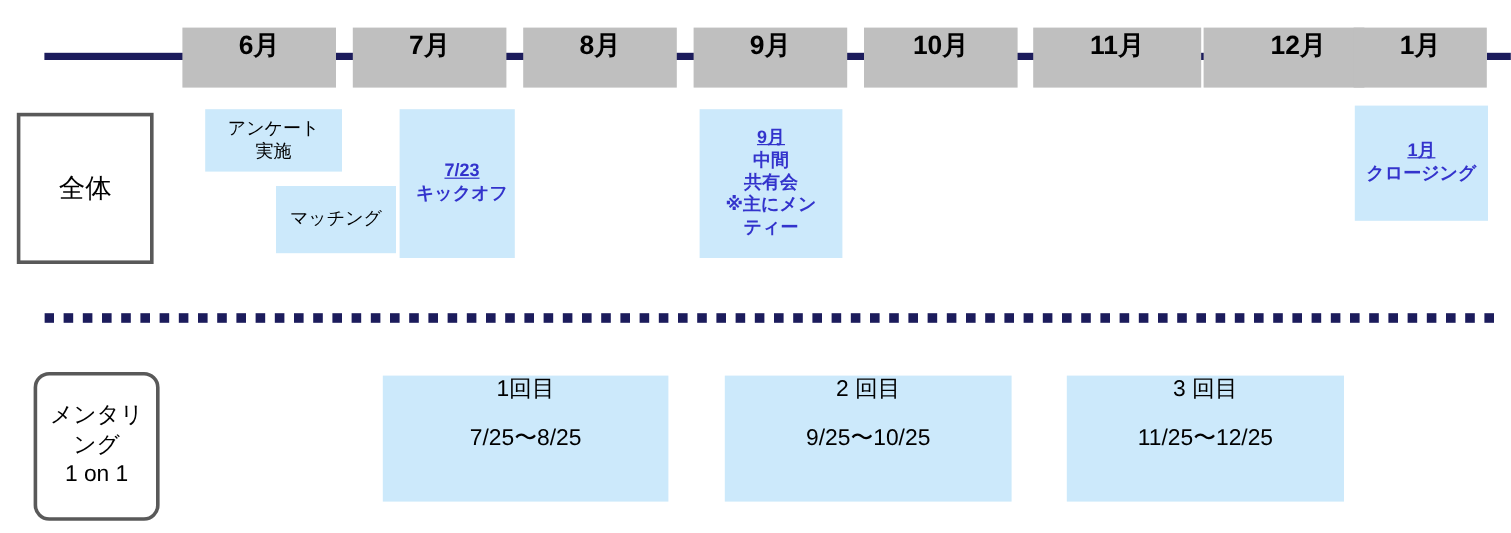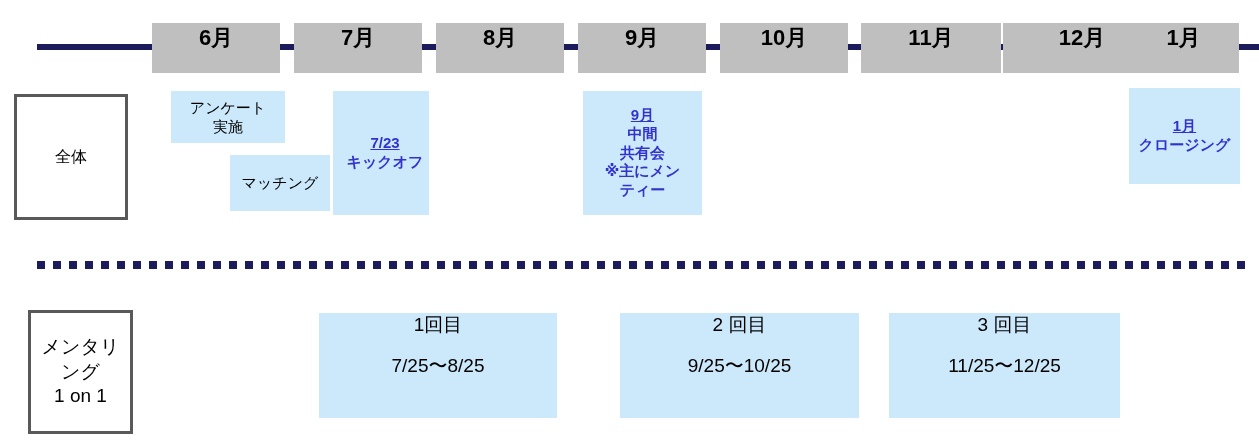--- a/index.html
+++ b/index.html
@@ -36,21 +36,21 @@
   .rowlabel{
     position:absolute;
     background:#ffffff;
     border:3px solid #595959;
     box-sizing:border-box;
     display:flex;
     align-items:center;
     justify-content:center;
     text-align:center;
     color:#000000;
-    font-size:16px;
+    font-size:22px;
     line-height:1.25;
   }
   .rowlabel.small{font-size:19px;line-height:1.3;}
 
   
   .chip{
     position:absolute;
     background:#cce9fb;
     box-sizing:border-box;
     display:flex;
@@ -166,34 +166,34 @@
 
   <div class="chip blue-bold" style="left:1129px;top:88px;width:111px;height:96px;">
     <span>
       <span class="ln u">1月</span>
       <span class="ln">クロージング</span>
     </span>
   </div>
 
   <div class="dotted"></div>
 
-  <div class="rowlabel small" style="left:28px;top:310px;width:105px;height:124px;">
+  <div class="rowlabel small" style="left:28px;top:310px;width:105px;height:124px;border-radius:13px;">
     <span>
       <span class="ln">メンタリ</span>
       <span class="ln">ング</span>
       <span class="ln">1 on 1</span>
     </span>
   </div>
 
   <div class="chip mentor" style="left:319px;top:313px;width:238px;height:105px;">
     <span class="title">1回目</span>
     <span>7/25〜8/25</span>
   </div>
 
-  <div class="chip mentor" style="left:604px;top:313px;width:239px;height:105px;margin-left:16px;">
+  <div class="chip mentor" style="left:604px;top:313px;width:239px;height:105px;">
     <span class="title">2 回目</span>
     <span>9/25〜10/25</span>
   </div>
 
   <div class="chip mentor" style="left:889px;top:313px;width:231px;height:105px;">
     <span class="title">3 回目</span>
     <span>11/25〜12/25</span>
   </div>
 
 </div>

